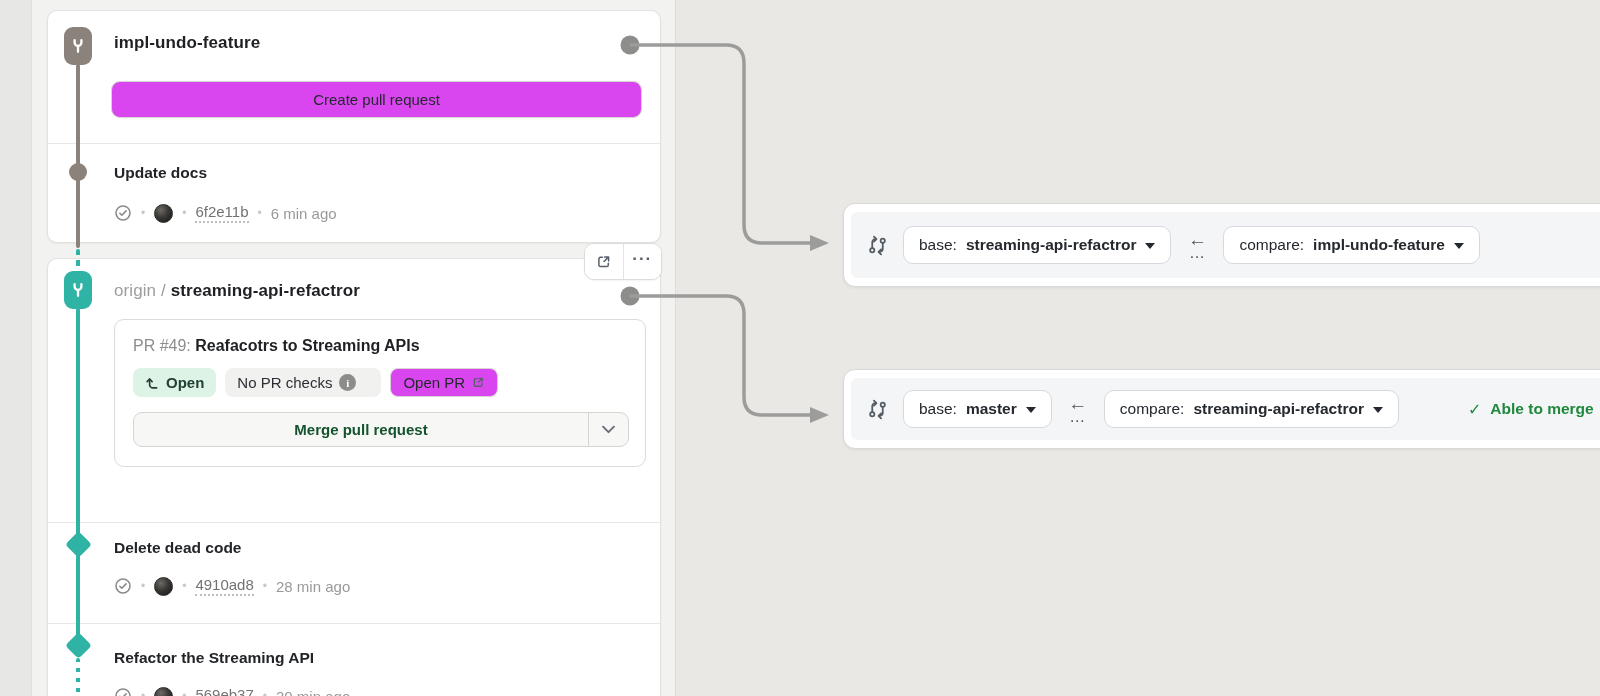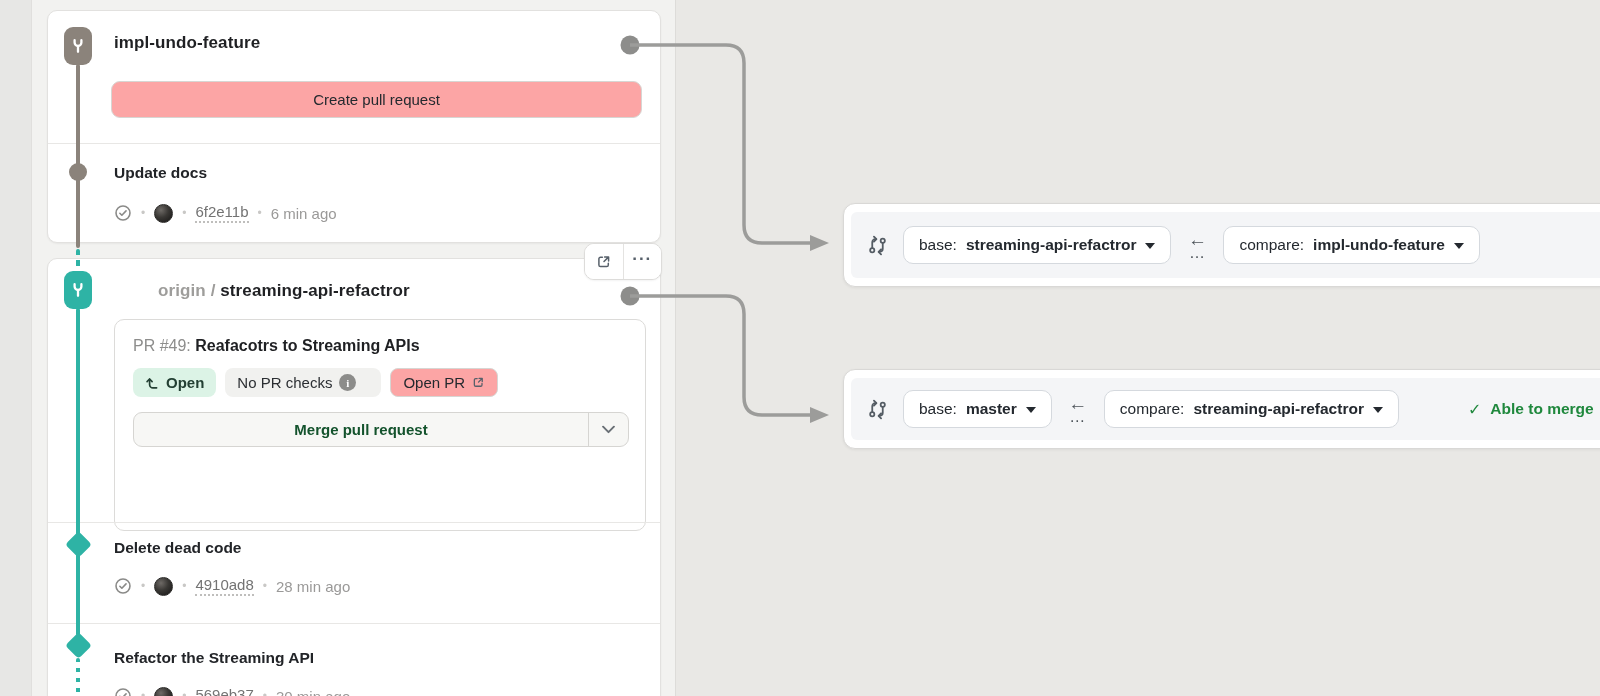--- a/index.html
+++ b/index.html
@@ -15,25 +15,25 @@
 
   
   .card { position:absolute; left:47px; width:614px; background:#ffffff;
     border:1px solid #e2e1df; border-radius:10px;
     box-shadow:0 1px 2px rgba(0,0,0,.05); }
   .card1 { top:10px; height:233px; }
   .card2 { top:258px; height:470px; }
 
   .branch-title { position:absolute; left:66px; top:22px; font-size:17px;
     font-weight:700; color:#1f2023; letter-spacing:.1px; white-space:nowrap; }
-  .remote { color:#9e9d9b; font-weight:700;margin-left:44px; }
+  .remote { color:#9e9d9b; font-weight:400; }
   .bold-name { color:#1f2023; font-weight:700; }
 
   .btn { display:flex; align-items:center; justify-content:center; gap:7px;
-    background:#fca5a5; border:1px solid #d7d6d3; border-radius:8px;
+    background:#d946ef; border:1px solid #d7d6d3; border-radius:8px;
     font-family:inherit; font-size:15px; font-weight:500; color:#24292e; cursor:pointer; }
   .create-pr { position:absolute; left:63px; top:70px; width:531px; height:37px; border-radius:9px; }
 
   .divider { position:absolute; left:0; width:100%; height:1px; background:#e8e7e5; }
 
   .commit-title { position:absolute; left:66px; font-size:15.5px; font-weight:600; color:#222428; white-space:nowrap; }
   .commit-meta { position:absolute; left:66px; display:flex; align-items:center; gap:9px; height:22px; }
   .sep { color:#c9c8c6; font-size:12px; }
   .avatar { width:19px; height:19px; border-radius:50%;
     background:radial-gradient(circle at 35% 30%, #6e6a66 0%, #3a3835 45%, #151413 100%);
@@ -45,21 +45,21 @@
   
   .float-toolbar { position:absolute; left:536px; top:-16px; width:78px; height:37px;
     background:#fff; border:1px solid #dddcda; border-radius:10px; display:flex;
     box-shadow:0 1px 2px rgba(0,0,0,.05); overflow:hidden; }
   .float-toolbar button { flex:1; background:#fff; border:none; display:flex;
     align-items:center; justify-content:center; cursor:pointer; color:#57606a; }
   .float-toolbar .tcell-left { border-right:1px solid #e4e3e1; }
   .more-dots { font-size:17px; font-weight:700; color:#57606a; letter-spacing:1px; line-height:10px; padding-bottom:6px;}
 
   
-  .pr-box { position:absolute; left:66px; top:60px; width:532px; height:212px;
+  .pr-box { position:absolute; left:66px; top:60px; width:532px; height:148px;
     border:1px solid #dcdbd9; border-radius:10px; padding:17px 18px 0 18px; }
   .pr-title-row { font-size:16px; white-space:nowrap; }
   .pr-num { color:#8d8d8c; font-weight:400; }
   .pr-name { color:#1f2023; font-weight:700; }
   .badge-row { display:flex; align-items:flex-start; gap:9px; margin-top:13px; }
   .badge { display:flex; align-items:center; gap:7px; height:29px; padding:0 12px;
     border-radius:8px; font-size:15px; }
   .badge-open { background:#dcf3e6; color:#233f33; font-weight:600; }
   .badge-checks { background:#f1f1ef; color:#2b2e32; font-weight:500; padding-right:25px; }
   .info-circle { width:17px; height:17px; border-radius:50%; background:#8c8c8a; color:#fff;

